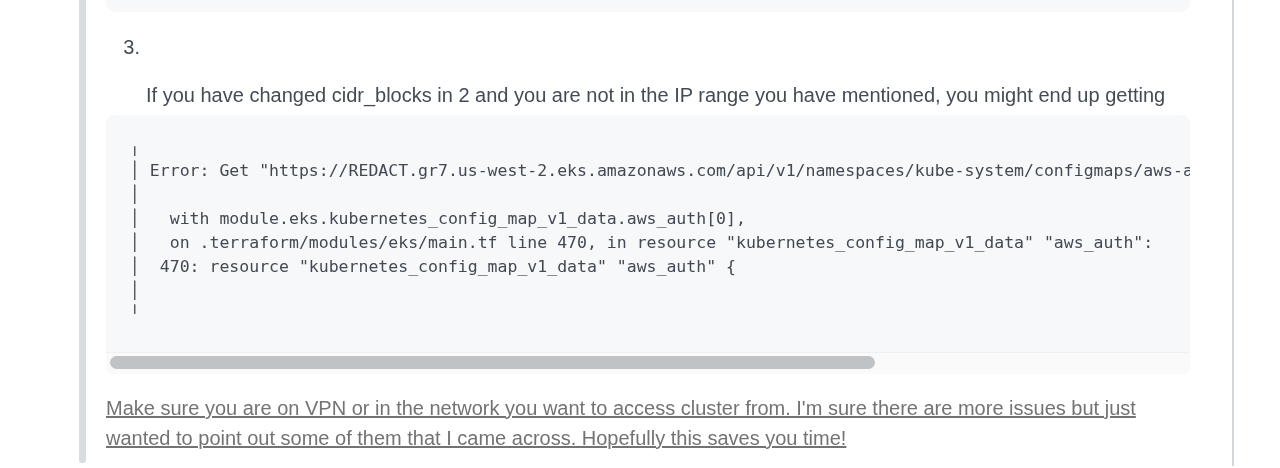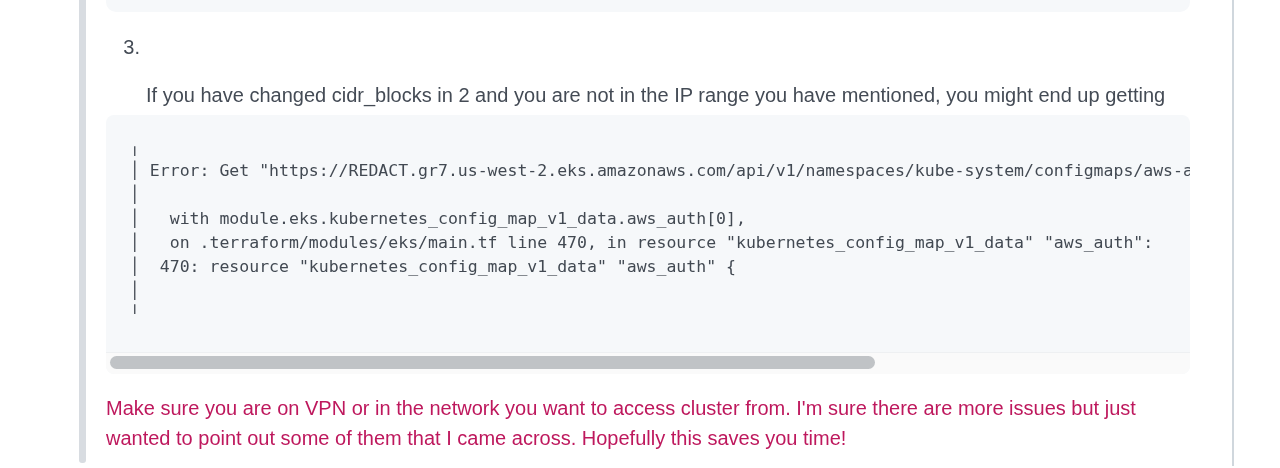--- a/index.html
+++ b/index.html
@@ -106,24 +106,25 @@
     width: 765px;
     height: 13px;
     border-radius: 7px;
     background: #c0c3c6;
   }
   .paragraph {
     position: absolute;
     left: 106px;
     top: 393px;
     width: 1084px;
-    color: #be185d;
+    color: #737373;
     font-size: 20px;
     line-height: 30px;
     white-space: pre-line;
+    text-decoration: underline;
   }
 </style>
 </head>
 <body>
 
 <div class="page">
 
   <div class="prev-code-remnant"></div>
 
   <div class="timeline-bar"></div>

